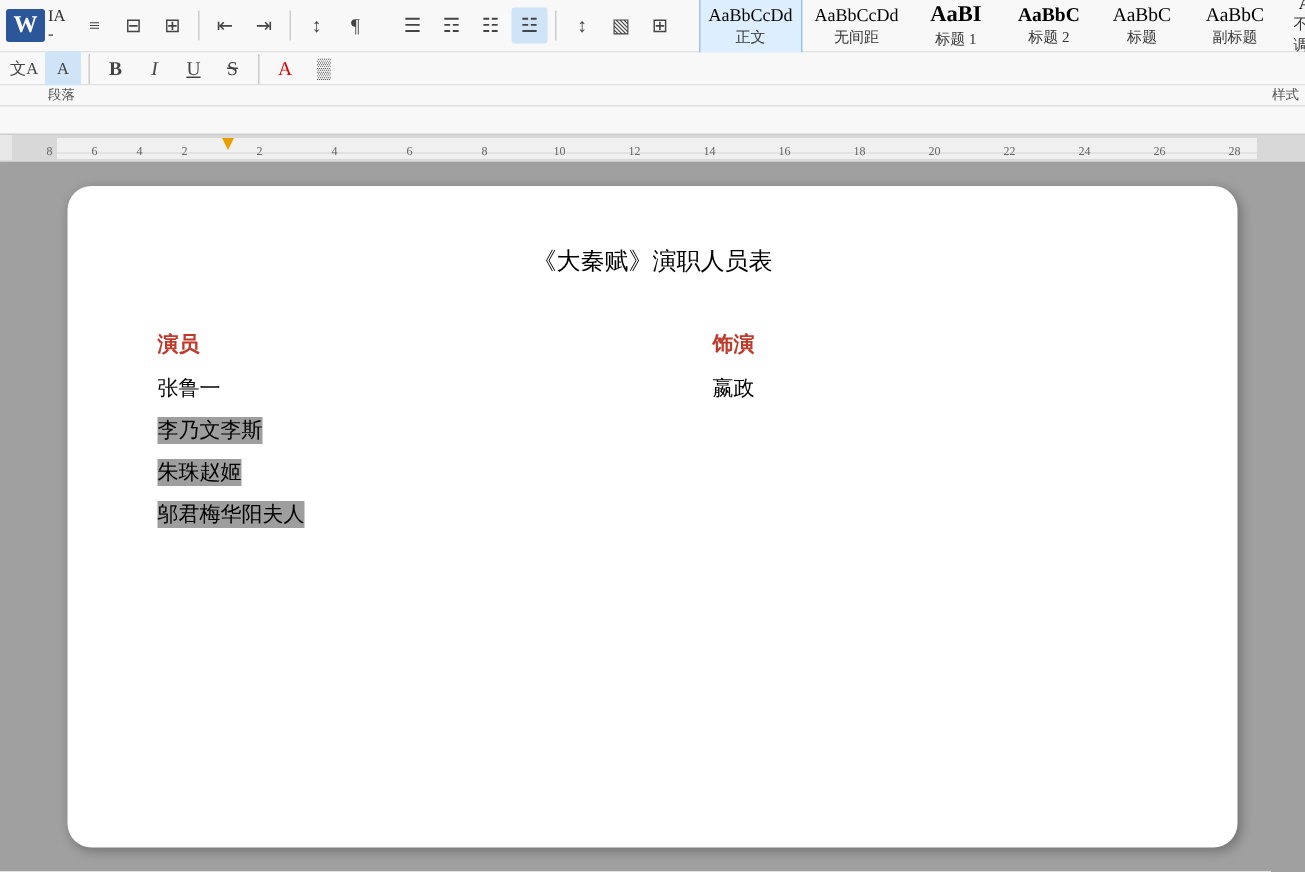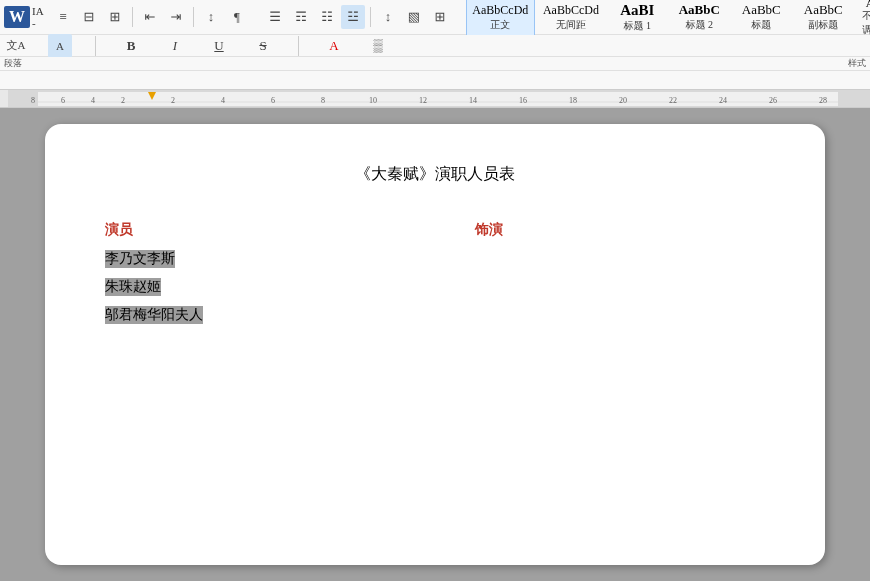--- a/index.html
+++ b/index.html
@@ -187,21 +187,21 @@
       position: relative;
     }
 
     .format-row {
       display: flex;
       align-items: center;
       height: 22px;
       padding: 2px 4px;
       background: #f8f8f8;
       border-bottom: 1px solid #e0e0e0;
-      gap: 20px;
+      gap: 2px;
     }
   </style>
 </head>
 <body>
 
 <div class="ribbon">
   <div class="ribbon-top">
 
     <div class="ribbon-logo">
       <span class="logo-w">W</span>
@@ -277,21 +277,21 @@
     <div class="ribbon-icon-btn" style="font-weight:bold; font-size:13px;">B</div>
     <div class="ribbon-icon-btn" style="font-style:italic; font-size:13px;">I</div>
     <div class="ribbon-icon-btn" style="text-decoration:underline; font-size:13px;">U</div>
     <div class="ribbon-icon-btn" style="text-decoration:line-through; font-size:13px;">S</div>
     <div class="ribbon-separator"></div>
     <div class="ribbon-icon-btn" style="font-size:13px; color:#d00;">A</div>
     <div class="ribbon-icon-btn" style="font-size:13px;">▒</div>
   </div>
 
   <div style="display:flex; align-items:center; height:14px; padding: 0 4px; background:#f8f8f8; border-bottom:1px solid #e0e0e0;">
-    <span style="font-size:9px; color:#555; margin-right: auto;">段落</span>
+    <span style="font-size:9px; color:#555; margin-right: auto; margin-left: 28px;">段落</span>
     <span style="font-size:9px; color:#555;">样式</span>
   </div>
 </div>
 
 <div class="ruler">
   <div class="ruler-content">
 
     <div style="position:absolute; left:0; right:0; height:100%; display:flex; align-items:flex-end;">
 
       <svg width="870" height="18" style="position:absolute; left:0; top:0;">
@@ -334,20 +334,24 @@
 
     <table class="doc-table">
       <thead>
         <tr>
           <th style="width:50%;margin-top:48px;">演员</th>
           <th>饰演</th>
         </tr>
       </thead>
       <tbody>
 
+        <tr>
+          <td>张鲁一</td>
+          <td>嬴政</td>
+        </tr>
 
 
         <tr>
           <td>
             <span class="selection-highlight">李乃文李斯</span>
           </td>
           <td></td>
         </tr>
 
         <tr>

